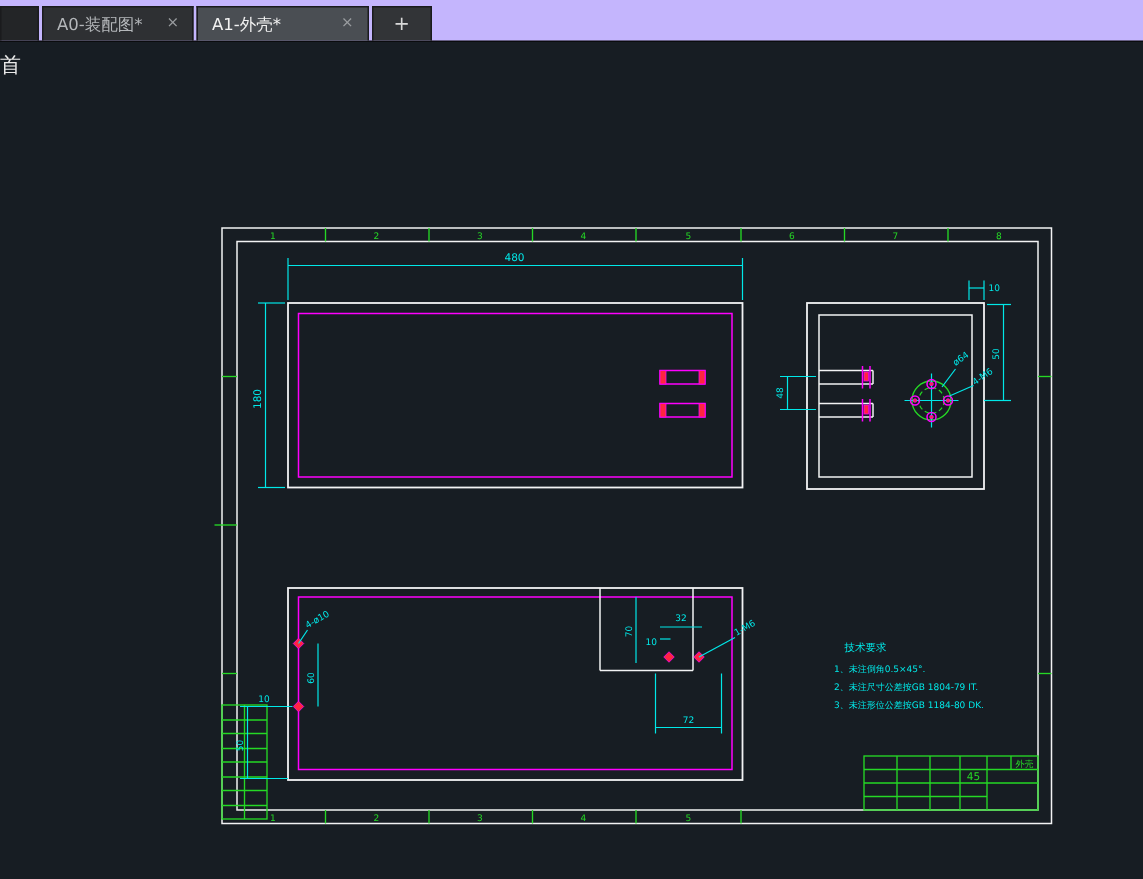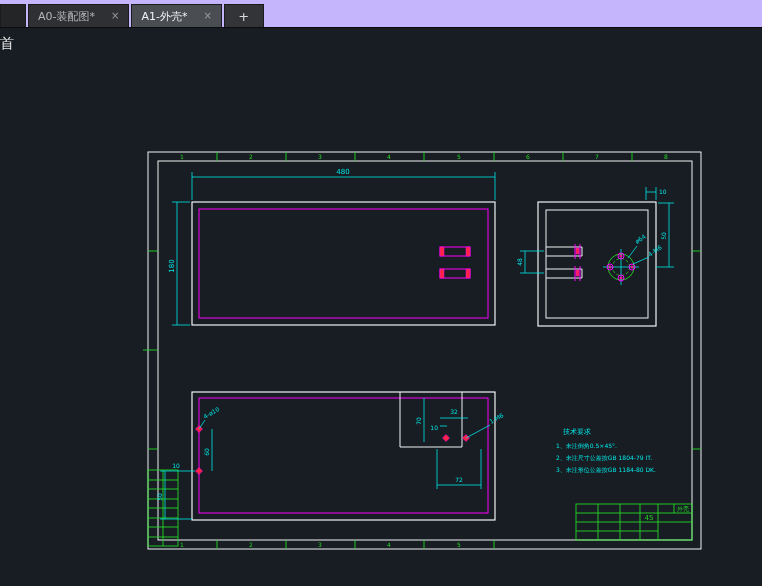--- a/index.html
+++ b/index.html
@@ -5,21 +5,21 @@
   html,body{margin:0;padding:0;background:#101419;}
   .screen{position:relative;width:762px;height:586px;overflow:hidden;
           font-family:"DejaVu Sans","Liberation Sans",sans-serif;background:#171d23;}
   
   .tabbar{position:absolute;top:0;left:0;width:762px;height:27px;background:#c4b5fd;
           display:flex;align-items:flex-end;border-bottom:1px solid #0b0c0e;z-index:5;}
   .tab{height:22px;display:flex;align-items:center;padding:0 9px;background:#2e3033;
        color:#b4b7ba;font-size:11px;margin-right:2px;border:1px solid #1a1b1d;border-bottom:none;
        white-space:nowrap;cursor:default;}
   .tab.stub{width:24px;padding:0;background:#232527;}
-  .tab.active{background:#4a4e53;color:#f2f2f2;}
+  .tab.active{background:#4a4e53;color:#f2f2f2;gap:24px;}
   .tab .x{margin-left:16px;color:#9a9da0;font-size:10px;line-height:1;}
   .tab.plustab{width:20px;justify-content:center;background:#323437;color:#d8d8d8;font-size:13px;}
   
   .canvas{position:absolute;top:27px;left:0;width:762px;height:559px;background:#171d23;}
   .corner{position:absolute;left:0;top:8px;color:#e9e9e9;font-size:14px;}
   svg{position:absolute;top:0;left:0;}
   
   .sw{stroke:#f2f3f4;fill:none;stroke-width:1.2;}
   .sw1{stroke:#f2f3f4;fill:none;stroke-width:1;}
   .sm{stroke:#ff00ff;fill:none;stroke-width:1;}

